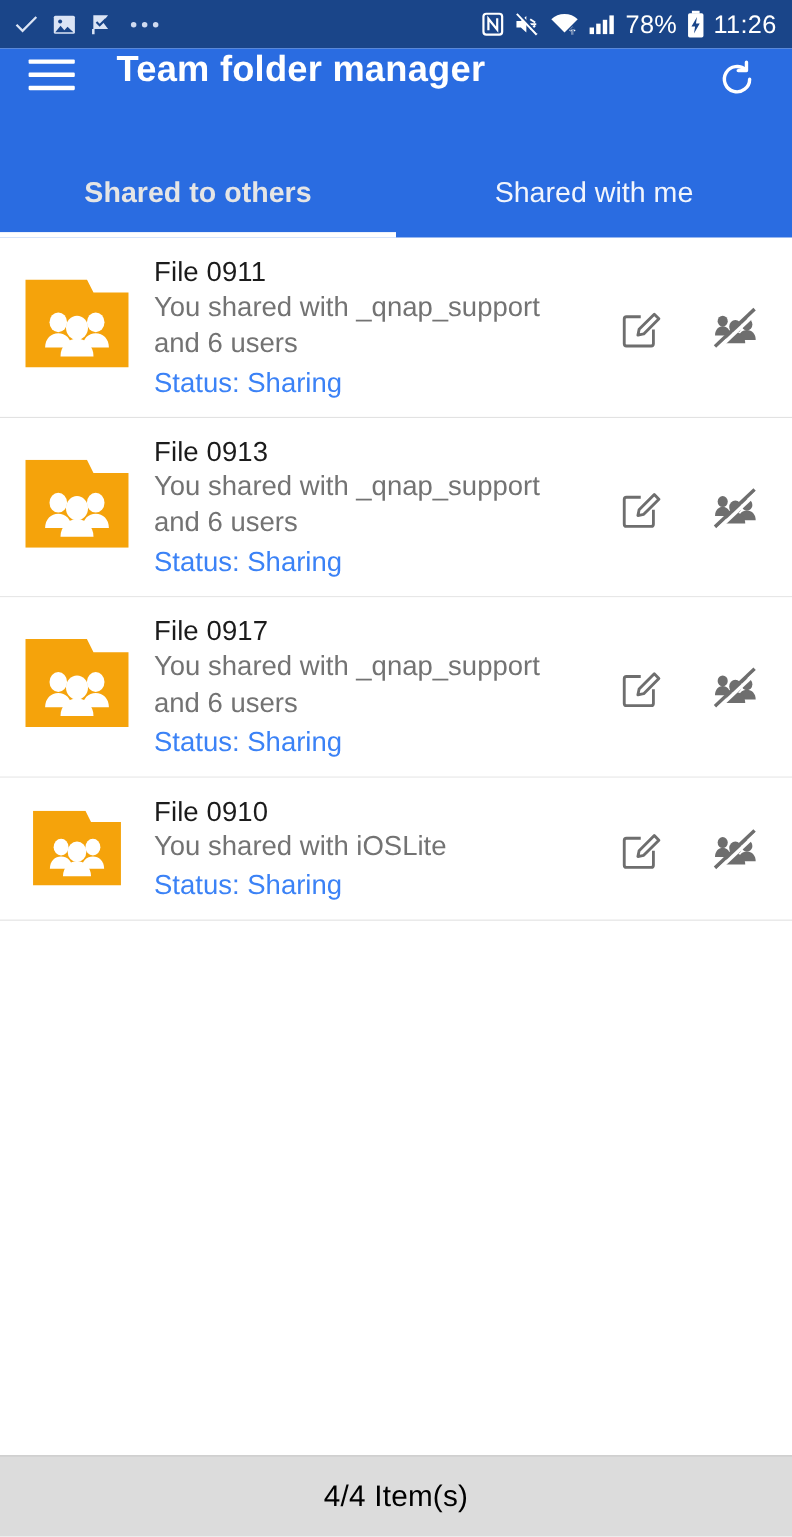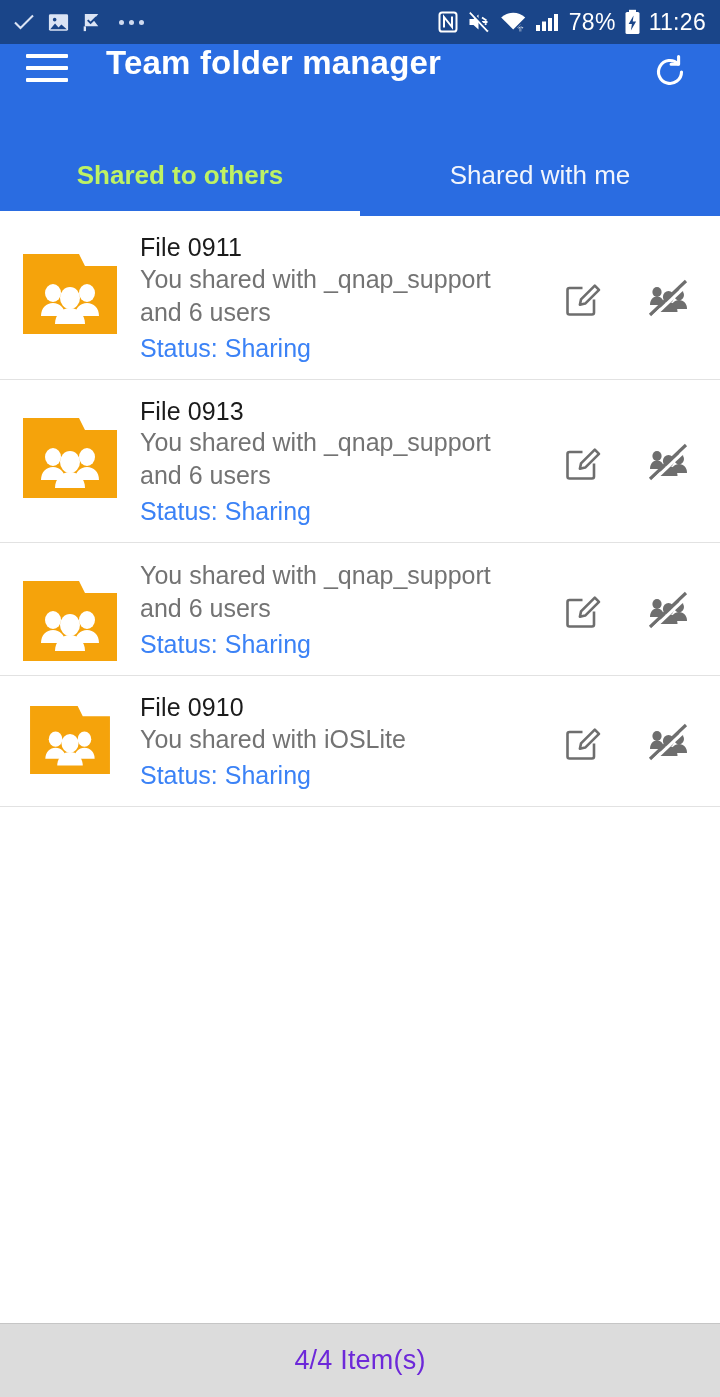--- a/index.html
+++ b/index.html
@@ -51,21 +51,21 @@
     flex:0 0 76px; height:76px;
     background:#2a6ce1;
     display:flex; position:relative;
   }
   .tab {
     flex:1 1 50%;
     display:flex; align-items:center; justify-content:center;
     color:#ffffff; font-size:26px; cursor:pointer;
     padding-bottom:6px;
   }
-  .tab.active { font-weight:bold; color:#bef264; }
+  .tab.active { font-weight:bold; color:#e5e5e5; }
   .tab.inactive { font-weight:normal; color:#f2f5fc; }
   .tab-indicator {
     position:absolute; left:0; bottom:0;
     width:50%; height:5px; background:#ffffff;
   }
 
   
   .list { flex:1 1 auto; background:#ffffff; overflow:hidden; }
   .row {
     display:flex; align-items:flex-start;
@@ -98,21 +98,21 @@
   .act { width:56px; height:56px; display:flex; align-items:center;
     justify-content:center; cursor:pointer; }
 
   
   .footer {
     flex:0 0 74px; height:74px;
     background:#dcdcdc;
     border-top:1px solid #c6c6c6;
     display:flex; align-items:center; justify-content:center;
   }
-  .footer-text { font-size:27px; color:#6d28d9; letter-spacing:0.2px; }
+  .footer-text { font-size:27px; color:#000000; letter-spacing:0.2px; }
   .spacer { flex:1 1 auto; background:#ffffff; }
 </style>
 </head>
 <body>
 
 <div id="app">
 
   <div class="statusbar">
     <div class="sb-left">
       <span class="sb-ic">
@@ -304,20 +304,21 @@
             <ellipse cx="30" cy="39" rx="8" ry="9"></ellipse>
               <path d="M18 62c0-8 5.4-13 12-13s12 5 12 13z"></path>
             <ellipse cx="64" cy="39" rx="8" ry="9"></ellipse>
               <path d="M52 62c0-8 5.4-13 12-13s12 5 12 13z"></path>
             <ellipse cx="47" cy="44" rx="10" ry="11"></ellipse>
               <path d="M32 70c0-9.5 6.7-16 15-16s15 6.5 15 16z"></path>
           </g>
         </svg>
       </div>
       <div class="row-body">
+        <div class="row-title">File 0917</div>
         <div class="row-sub">You shared with _qnap_support and 6 users</div>
         <div class="row-status">Status: Sharing</div>
       </div>
       <div class="row-actions">
         <div class="act">
           <svg width="42" height="42" viewBox="0 0 42 42">
             <path d="M31 22.5V35.5a2 2 0 01-2 2H6.5a2 2 0 01-2-2V13a2 2 0 012-2h13" fill="none" stroke="#6e6e6e" stroke-width="2.6"></path>
             <path d="M18 22.4L31.8 8.6l4.2 4.2L22.2 26.6l-5.3 1.1z" fill="none" stroke="#6e6e6e" stroke-width="2.6" stroke-linejoin="round"></path>
           </svg>
         </div>

